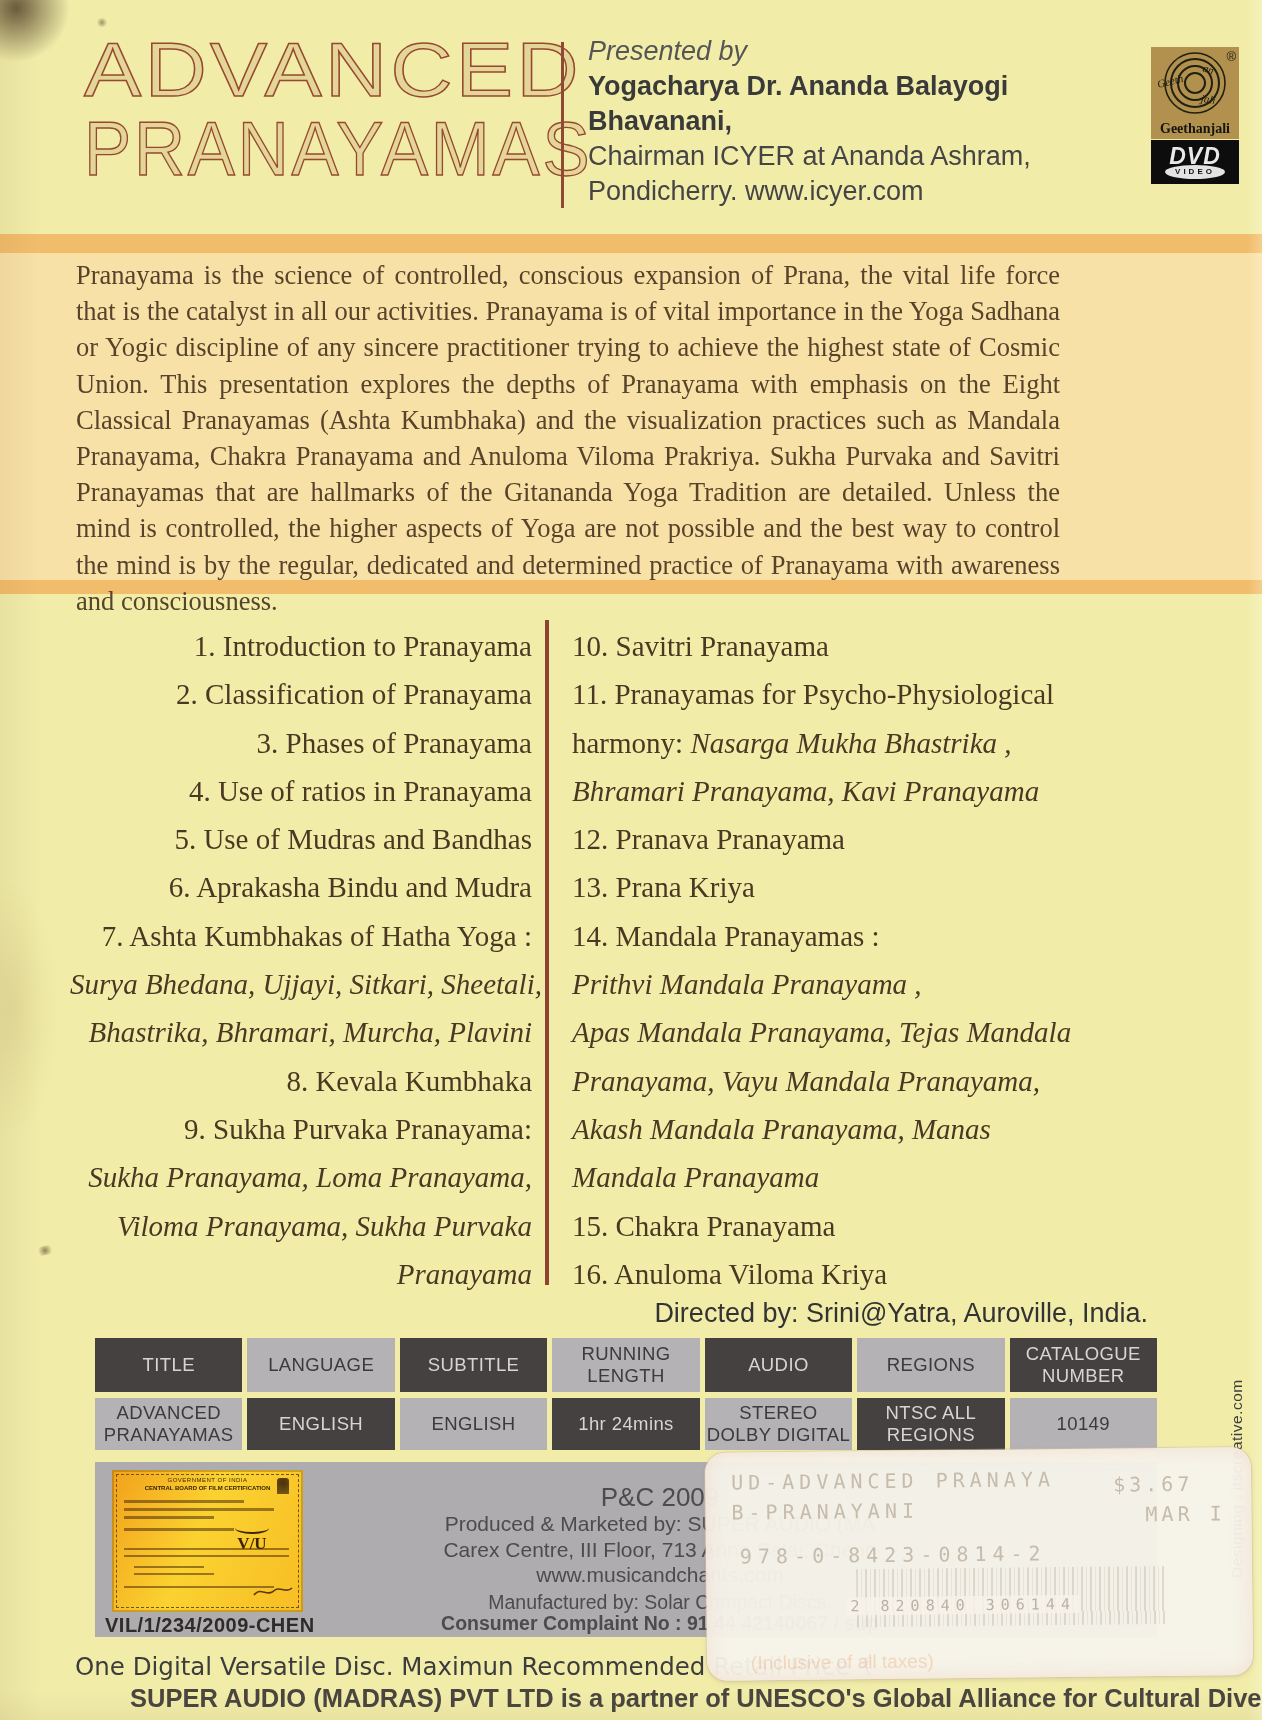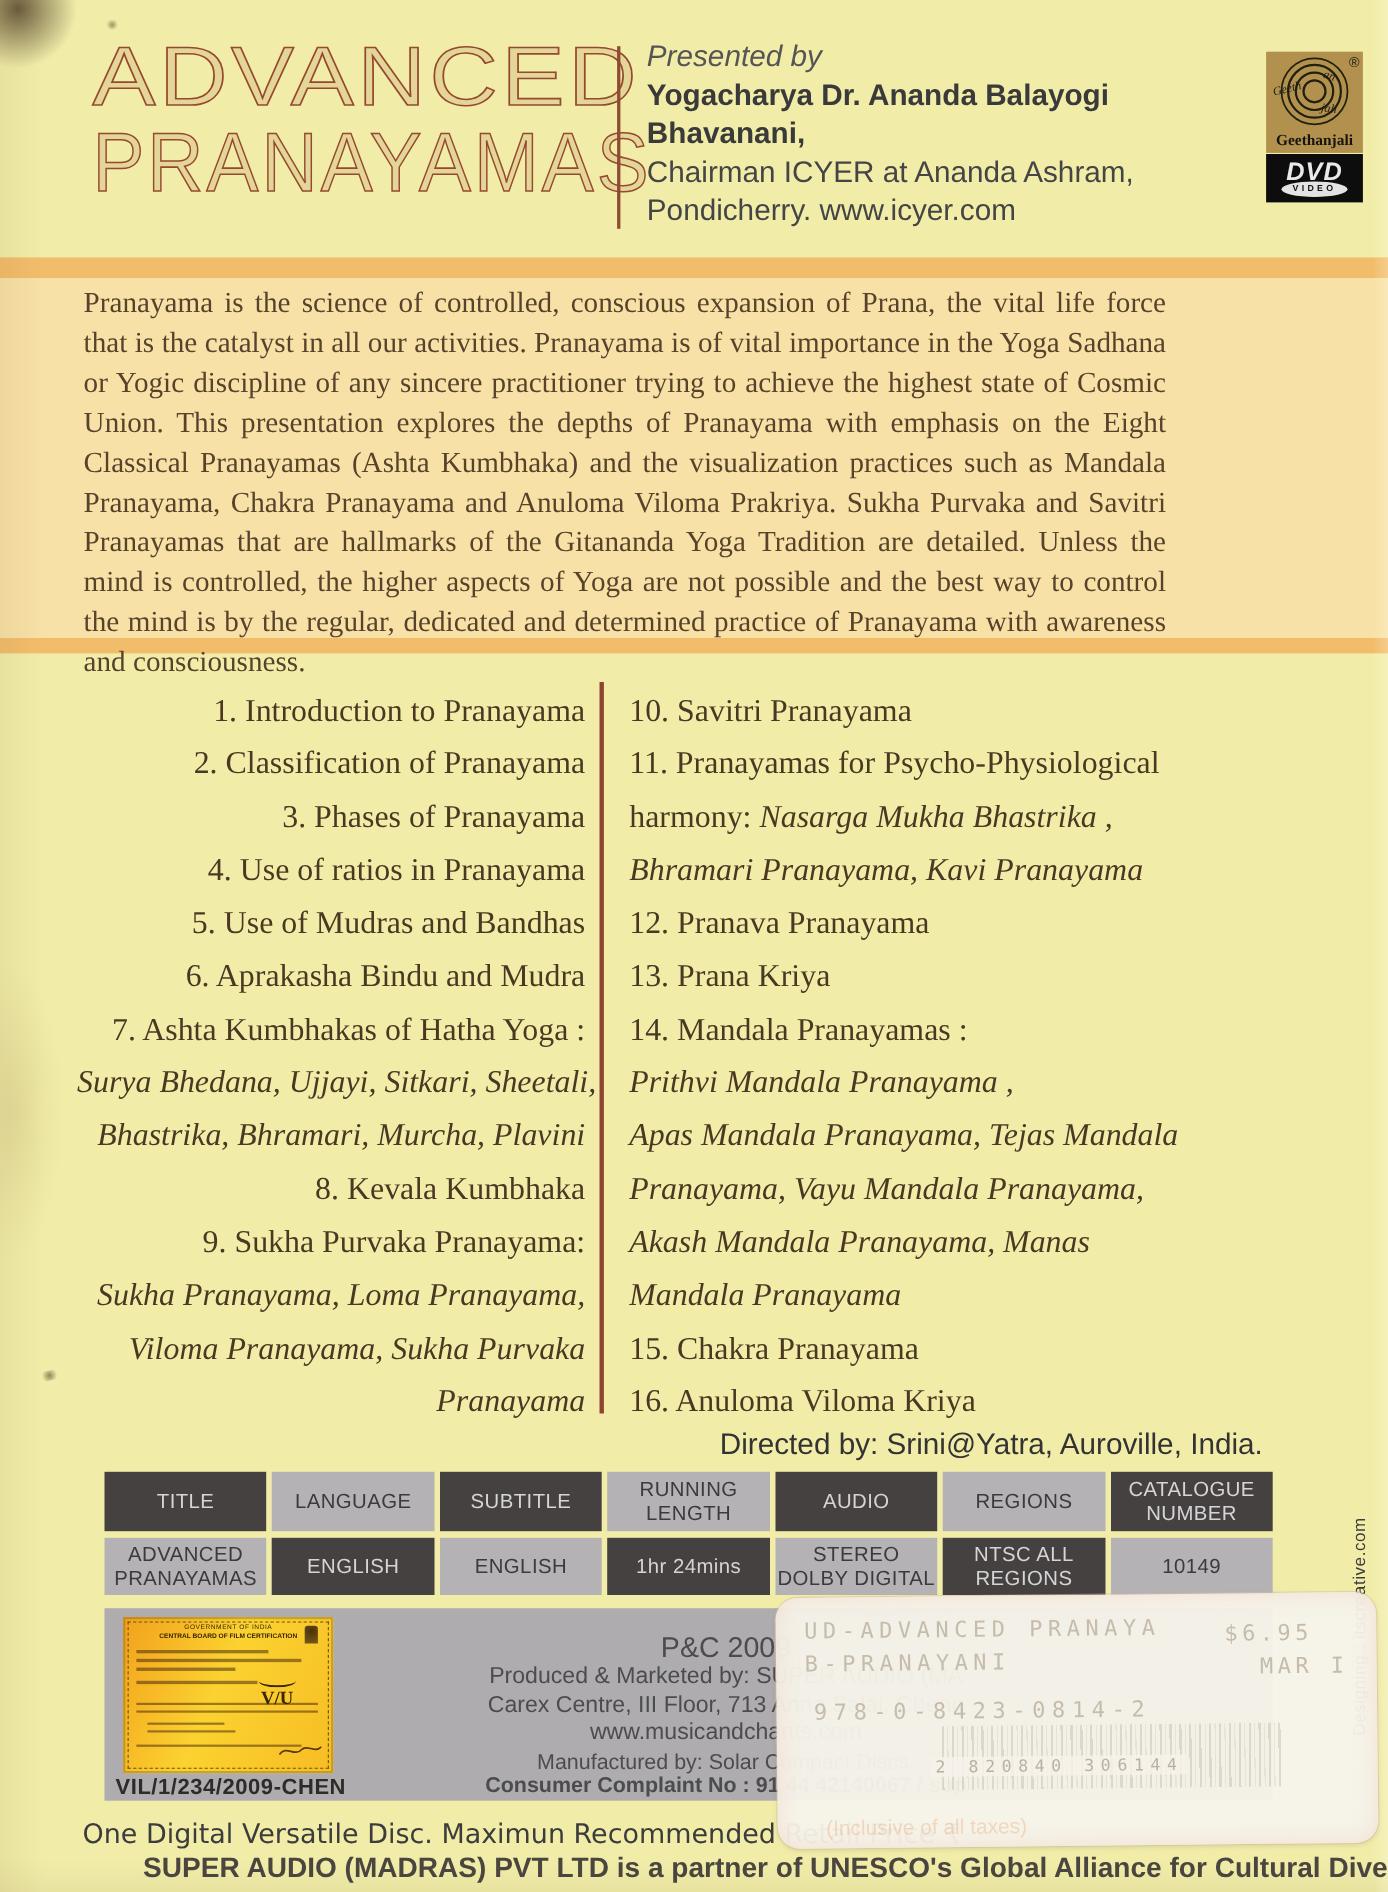--- a/index.html
+++ b/index.html
@@ -253,21 +253,21 @@
     </div>
   </div>
 
   <div class="foot1">One Digital Versatile Disc. Maximun Recommended Retail Price ₹</div>
   <div class="foot2">SUPER AUDIO (MADRAS) PVT LTD is a partner of UNESCO's Global Alliance for Cultural Diversity</div>
 
   <div class="side-text">Designing : itscreative.com</div>
 
   <div class="sticker">
     <div class="dotmx st1">UD-ADVANCED PRANAYA</div>
-    <div class="dotmx st1b">$6.95</div>
+    <div class="dotmx st1b">$3.67</div>
     <div class="dotmx st2">B-PRANAYANI</div>
     <div class="dotmx st2b">MAR I</div>
     <div class="dotmx st3">978-0-8423-0814-2</div>
     <div class="barcode"></div>
     <div class="dotmx bdigits">2 820840 306144</div>
     <div class="storange">(Inclusive of all taxes)</div>
   </div>
 
 </div>
 

